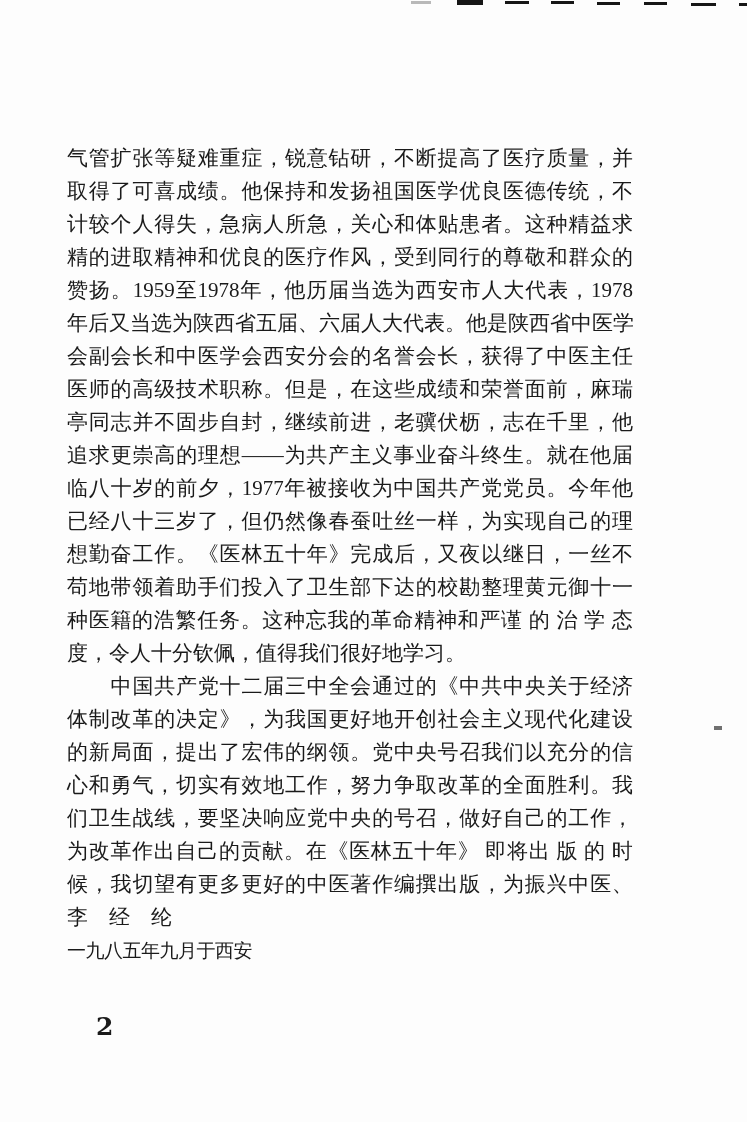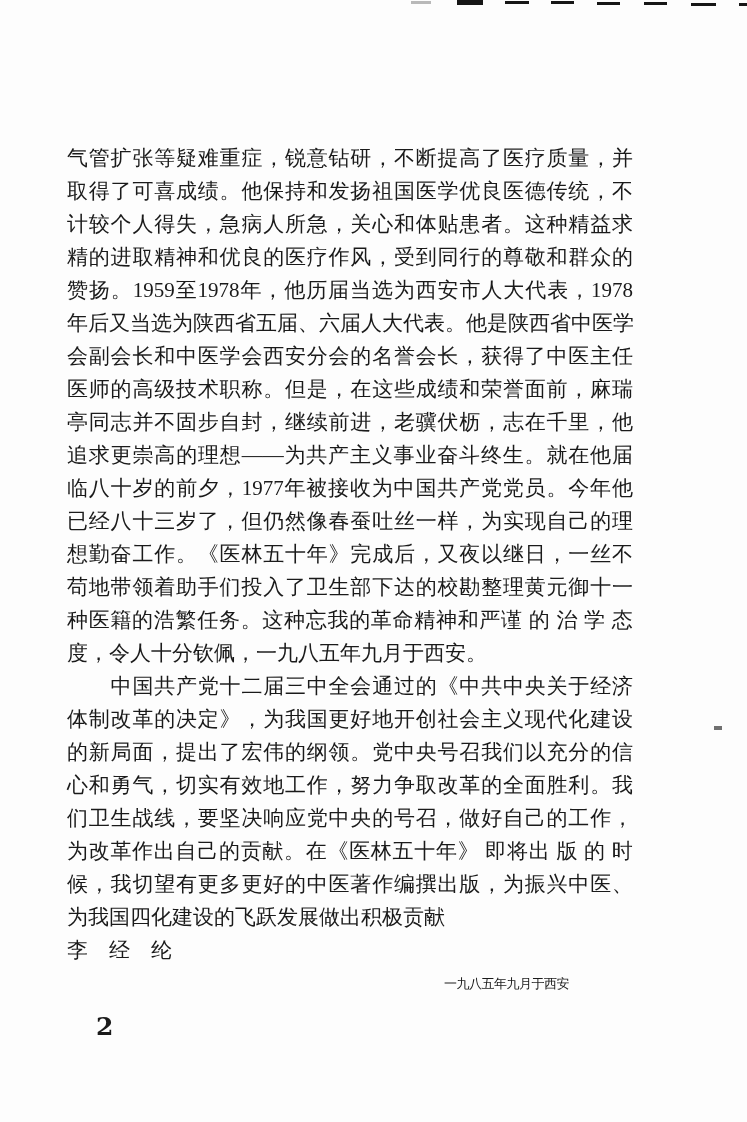--- a/index.html
+++ b/index.html
@@ -41,22 +41,22 @@
   }
   .line{height:33px;line-height:33px;white-space:pre;overflow:visible;}
   .line.j{display:flex;justify-content:space-between;}
   .line.j span{white-space:pre;display:inline-block;}
 
   .sig-name{
     height:33px;line-height:33px;text-align:left;padding-right:100px;
     font-size:21px;
   }
   .sig-date{
-    height:33px;line-height:33px;text-align:right;padding-right:64px;
-    font-size:13px;letter-spacing:-0.5px;
+    height:33px;line-height:33px;padding-right:64px;
+    font-size:19px;letter-spacing:-0.5px;
   }
 
   .pagenum{
     position:absolute;left:96px;top:1012px;
     font-size:25px;font-weight:bold;
     font-family:"DejaVu Serif","Liberation Serif",serif;
   }
 </style>
 </head>
 <body>
@@ -84,31 +84,30 @@
         <div class="line j"><span>年</span><span>后</span><span>又</span><span>当</span><span>选</span><span>为</span><span>陕</span><span>西</span><span>省</span><span>五</span><span>届</span><span>、</span><span>六</span><span>届</span><span>人</span><span>大</span><span>代</span><span>表</span><span>。</span><span>他</span><span>是</span><span>陕</span><span>西</span><span>省</span><span>中</span><span>医</span><span>学</span></div>
         <div class="line j"><span>会</span><span>副</span><span>会</span><span>长</span><span>和</span><span>中</span><span>医</span><span>学</span><span>会</span><span>西</span><span>安</span><span>分</span><span>会</span><span>的</span><span>名</span><span>誉</span><span>会</span><span>长</span><span>，</span><span>获</span><span>得</span><span>了</span><span>中</span><span>医</span><span>主</span><span>任</span></div>
         <div class="line j"><span>医</span><span>师</span><span>的</span><span>高</span><span>级</span><span>技</span><span>术</span><span>职</span><span>称</span><span>。</span><span>但</span><span>是</span><span>，</span><span>在</span><span>这</span><span>些</span><span>成</span><span>绩</span><span>和</span><span>荣</span><span>誉</span><span>面</span><span>前</span><span>，</span><span>麻</span><span>瑞</span></div>
         <div class="line j"><span>亭</span><span>同</span><span>志</span><span>并</span><span>不</span><span>固</span><span>步</span><span>自</span><span>封</span><span>，</span><span>继</span><span>续</span><span>前</span><span>进</span><span>，</span><span>老</span><span>骥</span><span>伏</span><span>枥</span><span>，</span><span>志</span><span>在</span><span>千</span><span>里</span><span>，</span><span>他</span></div>
         <div class="line j"><span>追</span><span>求</span><span>更</span><span>崇</span><span>高</span><span>的</span><span>理</span><span>想</span><span>——</span><span>为</span><span>共</span><span>产</span><span>主</span><span>义</span><span>事</span><span>业</span><span>奋</span><span>斗</span><span>终</span><span>生</span><span>。</span><span>就</span><span>在</span><span>他</span><span>届</span></div>
         <div class="line j"><span>临</span><span>八</span><span>十</span><span>岁</span><span>的</span><span>前</span><span>夕</span><span>，</span><span>1977</span><span>年</span><span>被</span><span>接</span><span>收</span><span>为</span><span>中</span><span>国</span><span>共</span><span>产</span><span>党</span><span>党</span><span>员</span><span>。</span><span>今</span><span>年</span><span>他</span></div>
         <div class="line j"><span>已</span><span>经</span><span>八</span><span>十</span><span>三</span><span>岁</span><span>了</span><span>，</span><span>但</span><span>仍</span><span>然</span><span>像</span><span>春</span><span>蚕</span><span>吐</span><span>丝</span><span>一</span><span>样</span><span>，</span><span>为</span><span>实</span><span>现</span><span>自</span><span>己</span><span>的</span><span>理</span></div>
         <div class="line j"><span>想</span><span>勤</span><span>奋</span><span>工</span><span>作</span><span>。</span><span>《</span><span>医</span><span>林</span><span>五</span><span>十</span><span>年</span><span>》</span><span>完</span><span>成</span><span>后</span><span>，</span><span>又</span><span>夜</span><span>以</span><span>继</span><span>日</span><span>，</span><span>一</span><span>丝</span><span>不</span></div>
         <div class="line j"><span>苟</span><span>地</span><span>带</span><span>领</span><span>着</span><span>助</span><span>手</span><span>们</span><span>投</span><span>入</span><span>了</span><span>卫</span><span>生</span><span>部</span><span>下</span><span>达</span><span>的</span><span>校</span><span>勘</span><span>整</span><span>理</span><span>黄</span><span>元</span><span>御</span><span>十</span><span>一</span></div>
         <div class="line j"><span>种</span><span>医</span><span>籍</span><span>的</span><span>浩</span><span>繁</span><span>任</span><span>务</span><span>。</span><span>这</span><span>种</span><span>忘</span><span>我</span><span>的</span><span>革</span><span>命</span><span>精</span><span>神</span><span>和</span><span>严</span><span>谨</span><span> </span><span>的</span><span> </span><span>治</span><span> </span><span>学</span><span> </span><span>态</span></div>
-        <div class="line">度，令人十分钦佩，一九八五年九月于西安。</div>
+        <div class="line">度，令人十分钦佩，值得我们很好地学习。</div>
       </div>
     <div class="para">
         <div class="line j"><span>　</span><span>　</span><span>中</span><span>国</span><span>共</span><span>产</span><span>党</span><span>十</span><span>二</span><span>届</span><span>三</span><span>中</span><span>全</span><span>会</span><span>通</span><span>过</span><span>的</span><span>《</span><span>中</span><span>共</span><span>中</span><span>央</span><span>关</span><span>于</span><span>经</span><span>济</span></div>
         <div class="line j"><span>体</span><span>制</span><span>改</span><span>革</span><span>的</span><span>决</span><span>定</span><span>》</span><span>，</span><span>为</span><span>我</span><span>国</span><span>更</span><span>好</span><span>地</span><span>开</span><span>创</span><span>社</span><span>会</span><span>主</span><span>义</span><span>现</span><span>代</span><span>化</span><span>建</span><span>设</span></div>
         <div class="line j"><span>的</span><span>新</span><span>局</span><span>面</span><span>，</span><span>提</span><span>出</span><span>了</span><span>宏</span><span>伟</span><span>的</span><span>纲</span><span>领</span><span>。</span><span>党</span><span>中</span><span>央</span><span>号</span><span>召</span><span>我</span><span>们</span><span>以</span><span>充</span><span>分</span><span>的</span><span>信</span></div>
         <div class="line j"><span>心</span><span>和</span><span>勇</span><span>气</span><span>，</span><span>切</span><span>实</span><span>有</span><span>效</span><span>地</span><span>工</span><span>作</span><span>，</span><span>努</span><span>力</span><span>争</span><span>取</span><span>改</span><span>革</span><span>的</span><span>全</span><span>面</span><span>胜</span><span>利</span><span>。</span><span>我</span></div>
         <div class="line j"><span>们</span><span>卫</span><span>生</span><span>战</span><span>线</span><span>，</span><span>要</span><span>坚</span><span>决</span><span>响</span><span>应</span><span>党</span><span>中</span><span>央</span><span>的</span><span>号</span><span>召</span><span>，</span><span>做</span><span>好</span><span>自</span><span>己</span><span>的</span><span>工</span><span>作</span><span>，</span></div>
         <div class="line j"><span>为</span><span>改</span><span>革</span><span>作</span><span>出</span><span>自</span><span>己</span><span>的</span><span>贡</span><span>献</span><span>。</span><span>在</span><span>《</span><span>医</span><span>林</span><span>五</span><span>十</span><span>年</span><span>》</span><span> </span><span>即</span><span>将</span><span>出</span><span> </span><span>版</span><span> </span><span>的</span><span> </span><span>时</span></div>
         <div class="line j"><span>候</span><span>，</span><span>我</span><span>切</span><span>望</span><span>有</span><span>更</span><span>多</span><span>更</span><span>好</span><span>的</span><span>中</span><span>医</span><span>著</span><span>作</span><span>编</span><span>撰</span><span>出</span><span>版</span><span>，</span><span>为</span><span>振</span><span>兴</span><span>中</span><span>医</span><span>、</span></div>
-        <div class="line">为我国四化建设的飞跃发展做出积极贡献</div>
       </div>
     <div class="sig-name">李　经　纶</div>
     <div class="sig-date">一九八五年九月于西安</div>
   </main>
 
   <div class="pagenum">2</div>
 
   <div class="speck"></div>
 
 </div>

